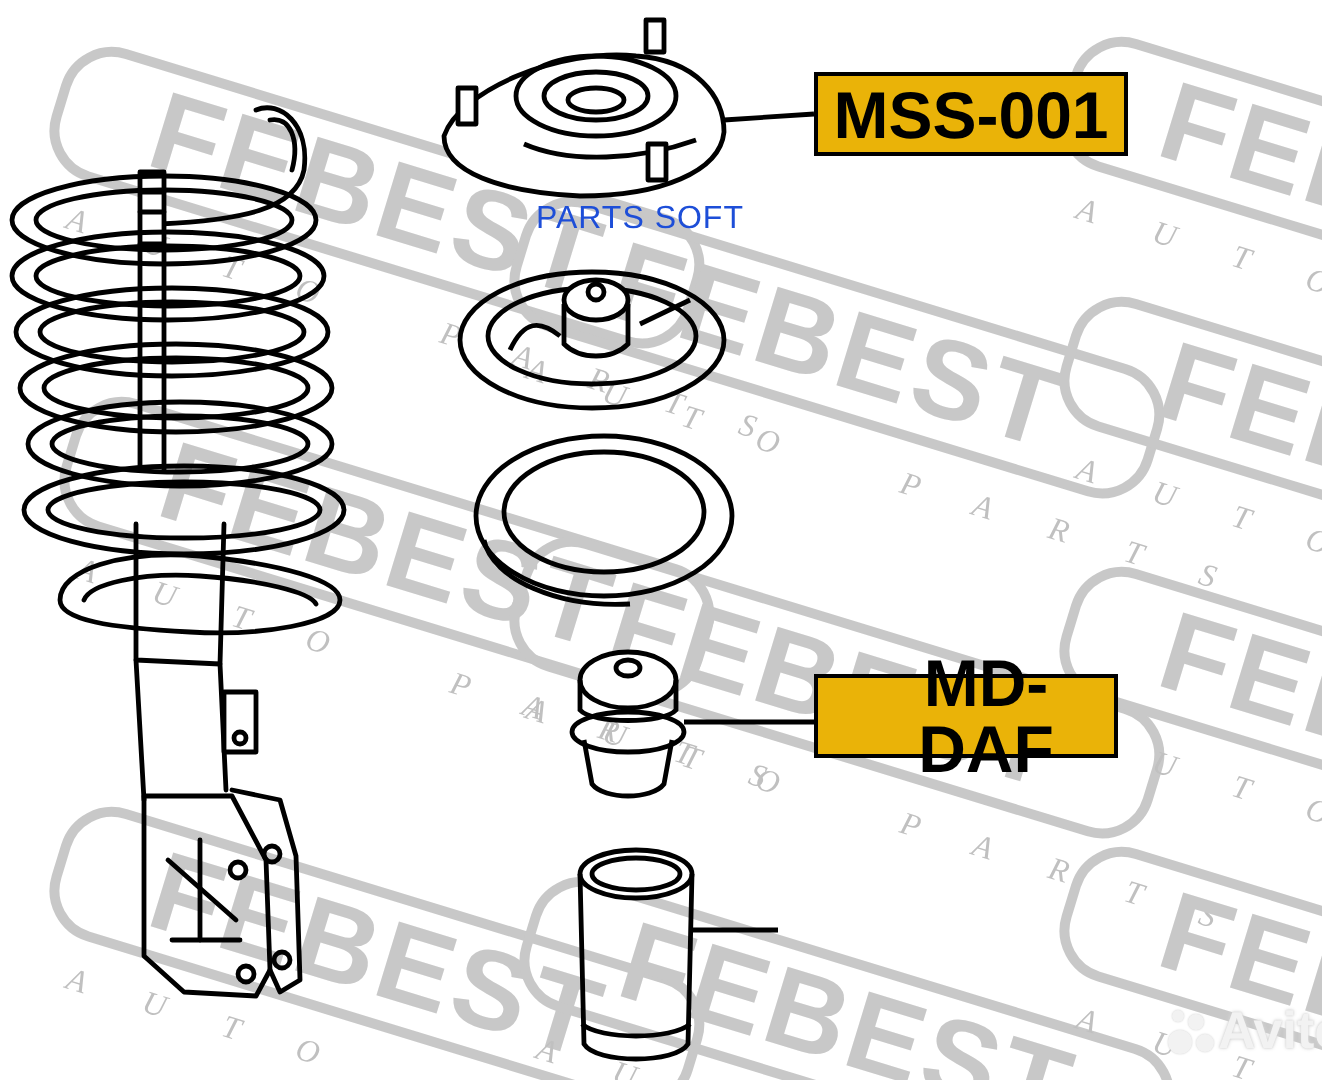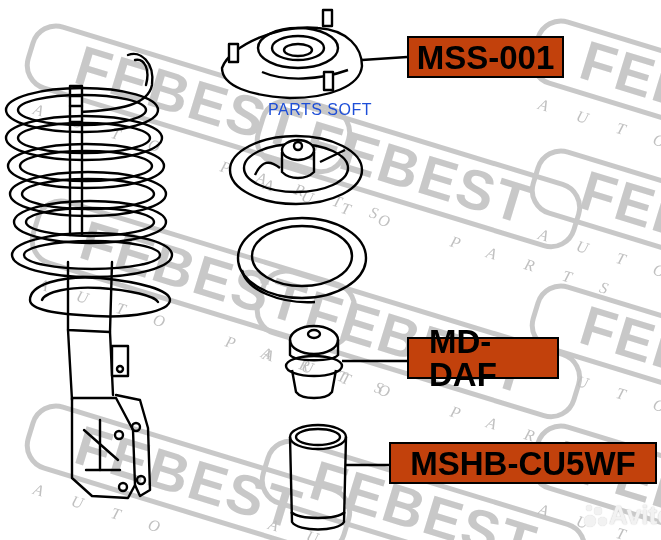--- a/index.html
+++ b/index.html
@@ -1,22 +1,22 @@
 <!DOCTYPE html>
 <html><head>
   <meta charset="utf-8">
   <style>
     html, body { margin: 0; padding: 0; background: #ffffff; }
     body { width: 661px; height: 540px; overflow: hidden; position: relative; font-family: "Liberation Sans", sans-serif; }
     #stage { position: absolute; left: 0; top: 0; width: 661px; height: 540px; }
     .label-box {
-      position: absolute; background: #c2410c; border: 2px solid #000;
+      position: absolute; background: #eab308; border: 2px solid #000;
       font-family: "Liberation Sans", sans-serif; font-weight: bold; color: #000;
       display: flex; align-items: center; justify-content: center;
-      box-sizing: border-box; letter-spacing: 0px; line-height: 1;
+      box-sizing: border-box; letter-spacing: 0px; line-height: 1; text-align: center;
     }
     .lbl-mss { left: 407px; top: 36px; width: 157px; height: 42px; font-size: 33px; }
     .lbl-md { left: 407px; top: 337px; width: 152px; height: 42px; font-size: 33px; padding-left: 20px; }
     .lbl-mshb { left: 389px; top: 442px; width: 268px; height: 42px; font-size: 33px; }
     .parts-soft {
       position: absolute; left: 268px; top: 101px; font-size: 16px; color: #1d4ed8;
       font-family: "Liberation Sans", sans-serif; letter-spacing: 0.5px;
     }
     .avito {
       position: absolute; left: 584px; top: 500px; display: flex; align-items: center; gap: 3px;
@@ -140,21 +140,20 @@
       <path d="M290,437 L292,522 C298,532 338,532 344,522 L346,437"></path>
       <path d="M291,512 C300,520 336,520 345,512"></path>
       <line x1="346" y1="465" x2="389" y2="465"></line>
     </g>
   </svg>
 
   <div class="parts-soft">PARTS SOFT</div>
 
   <div class="label-box lbl-mss">MSS-001</div>
   <div class="label-box lbl-md">MD-DAF</div>
-  <div class="label-box lbl-mshb">MSHB-CU5WF</div>
 
   <div class="avito">
     <div class="avito-dots">
       <span style="left:0;top:10px;width:12px;height:12px;"></span>
       <span style="left:10px;top:2px;width:8px;height:8px;"></span>
       <span style="left:14px;top:12px;width:9px;height:9px;"></span>
       <span style="left:2px;top:0;width:6px;height:6px;"></span>
     </div>
     <span>Avito</span>
   </div>

